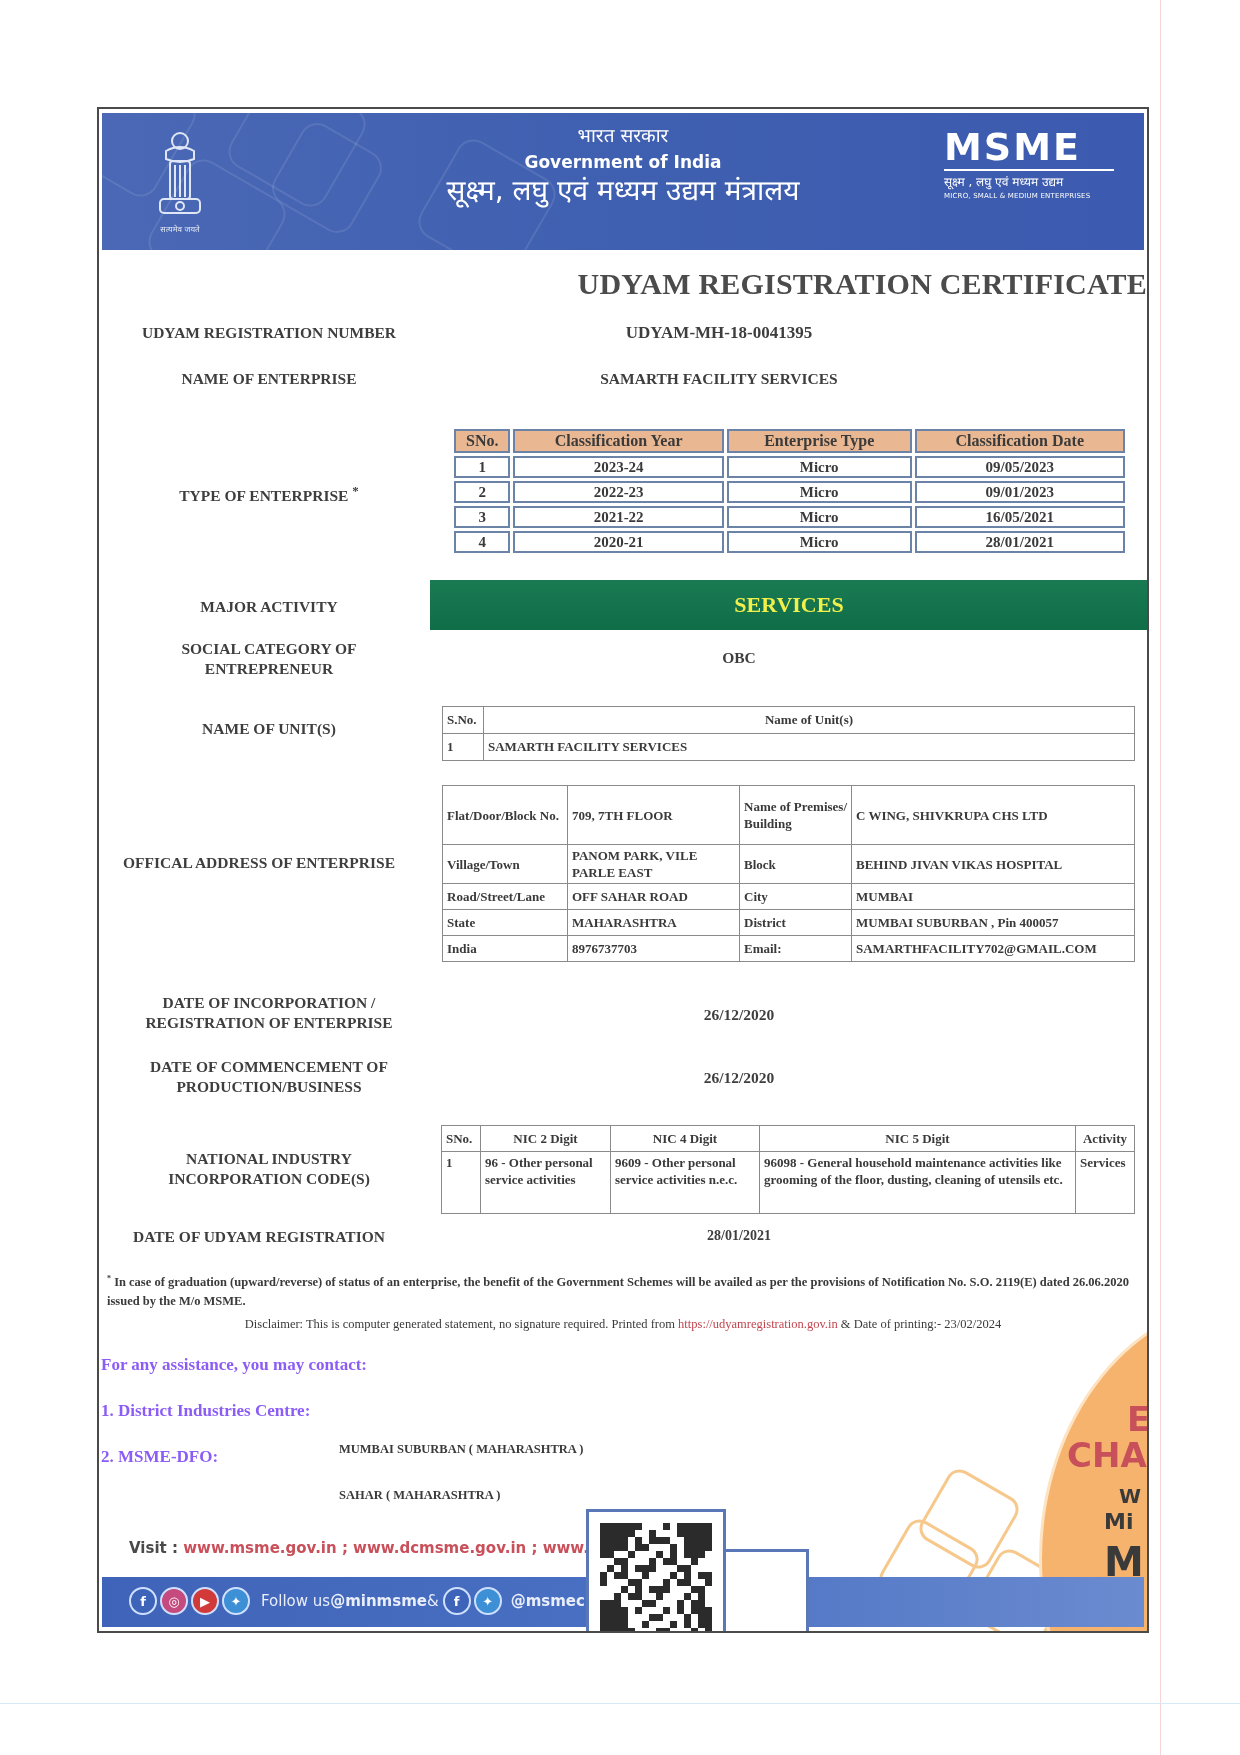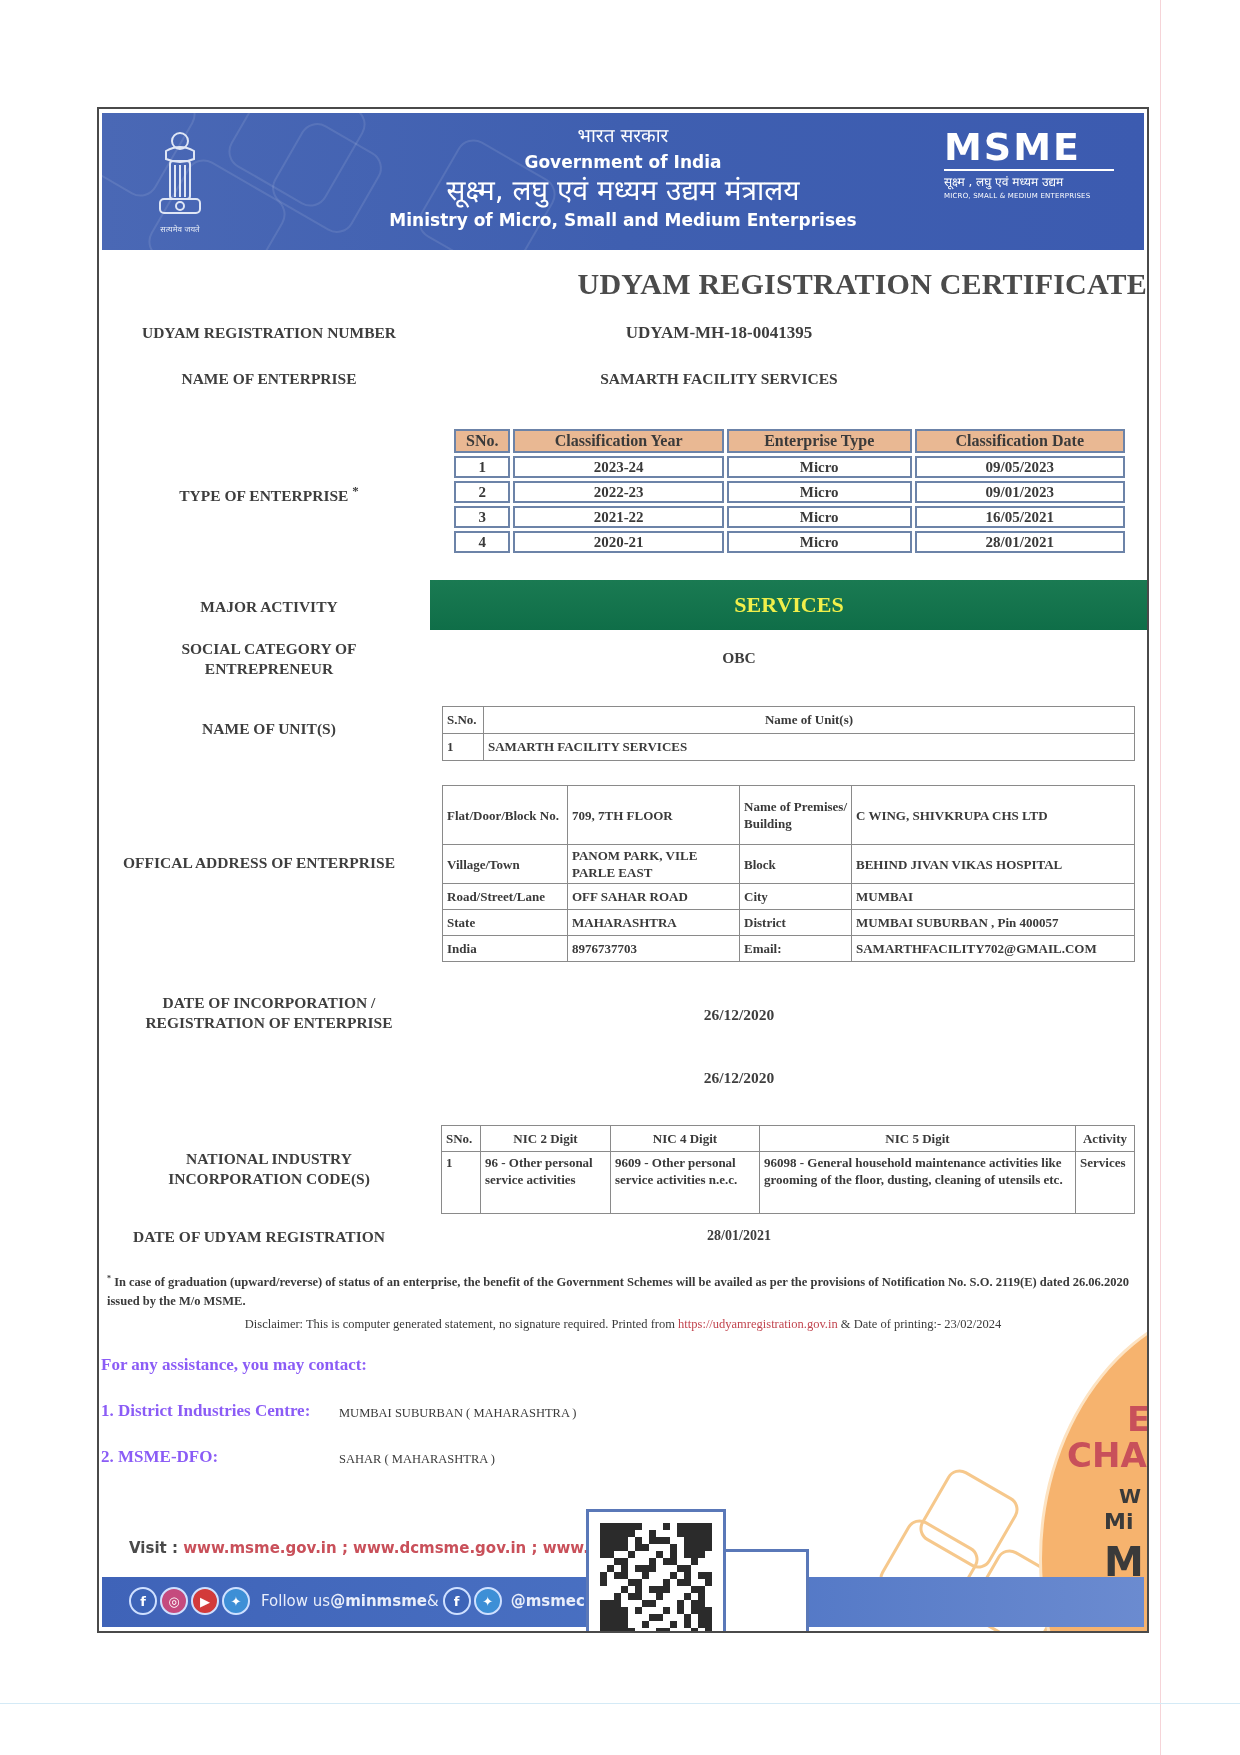--- a/index.html
+++ b/index.html
@@ -52,21 +52,21 @@
   .nic-table td { vertical-align: top; height: 62px; font-size: 13px; line-height: 17px; }
 
   .footnote { position: absolute; left: 8px; top: 1036px; width: 1030px; font-size: 12.5px; font-weight: bold; line-height: 19px; color: #3a3a3a; }
   .footnote sup { font-size: 8px; }
   .disclaimer { position: absolute; left: 0; right: 0; top: 1080px; text-align: center; font-size: 12.5px; color: #3a3a3a; }
   .disclaimer .link { color: #c2454f; }
 
   .assist { position: absolute; left: 2px; font-weight: bold; color: #8b5cf6; }
   .assist-head { top: 1126px; font-size: 17px; }
   .assist-item { font-size: 17px; }
-  .assist-val { position: absolute; left: 240px; font-size: 12.5px; font-weight: normal; color: #3a3a3a; }
+  .assist-val { position: absolute; left: 240px; font-size: 12.5px; font-weight: bold; color: #3a3a3a; margin-top: 36px; }
 
   
   .promo-circle { position: absolute; left: 940px; top: 1190px; width: 420px; height: 520px; border-radius: 50%; background: #f6b36e; border: 3px solid #fde3c2; }
   .promo-text { position: absolute; font-family: "DejaVu Sans", sans-serif; font-weight: bold; white-space: nowrap; }
   .hexo { position: absolute; border: 3px solid #f6c88c; border-radius: 14px; transform: rotate(30deg); }
 
   .visit { position: absolute; left: 30px; top: 1430px; font-family: "DejaVu Sans", sans-serif; font-size: 15px; font-weight: bold; color: #4a4a4a; white-space: nowrap; }
   .visit .link { color: #c9505a; }
 
   .footer-band { position: absolute; left: 3px; top: 1468px; width: 1042px; height: 50px; background: linear-gradient(90deg, #3f63b8, #4970c2 50%, #6b8bd0); }
@@ -104,21 +104,20 @@
         <rect x="8" y="72" width="40" height="14" rx="4"></rect>
         <circle cx="28" cy="79" r="4"></circle>
       </g>
     </svg>
     <div class="emblem-cap">सत्यमेव जयते</div>
 
     <div class="banner-center">
       <div class="b-hindi1">भारत सरकार</div>
       <div class="b-eng1">Government of India</div>
       <div class="b-hindi2">सूक्ष्म, लघु एवं मध्यम उद्यम मंत्रालय</div>
-      <div class="b-eng2">Ministry of Micro, Small and Medium Enterprises</div>
     </div>
 
     <div class="msme-logo">
       <div class="msme-word">MSME</div>
       <div class="msme-hindi">सूक्ष्म , लघु एवं मध्यम उद्यम</div>
       <div class="msme-eng">MICRO, SMALL &amp; MEDIUM ENTERPRISES</div>
     </div>
   </div>
 
   <div class="title">UDYAM REGISTRATION CERTIFICATE</div>
@@ -228,20 +227,24 @@
     </tr>
   </tbody>
     </table>
 
   <div class="label" style="left:20px;top:884px;width:300px;">
     <div>DATE OF INCORPORATION /</div>
     <div>REGISTRATION OF ENTERPRISE</div>
   </div>
   <div class="value" style="left:540px;top:897px;width:200px;">26/12/2020</div>
 
+  <div class="label" style="left:20px;top:948px;width:300px;">
+    <div>DATE OF COMMENCEMENT OF</div>
+    <div>PRODUCTION/BUSINESS</div>
+  </div>
   <div class="value" style="left:540px;top:960px;width:200px;">26/12/2020</div>
 
   <div class="label" style="left:20px;top:1040px;width:300px;">
     <div>NATIONAL INDUSTRY</div>
     <div>INCORPORATION CODE(S)</div>
   </div>
   <table class="grid nic-table">
     <tbody>
         <tr>
       <th style="width:39px;text-align:left;">SNo.</th>

